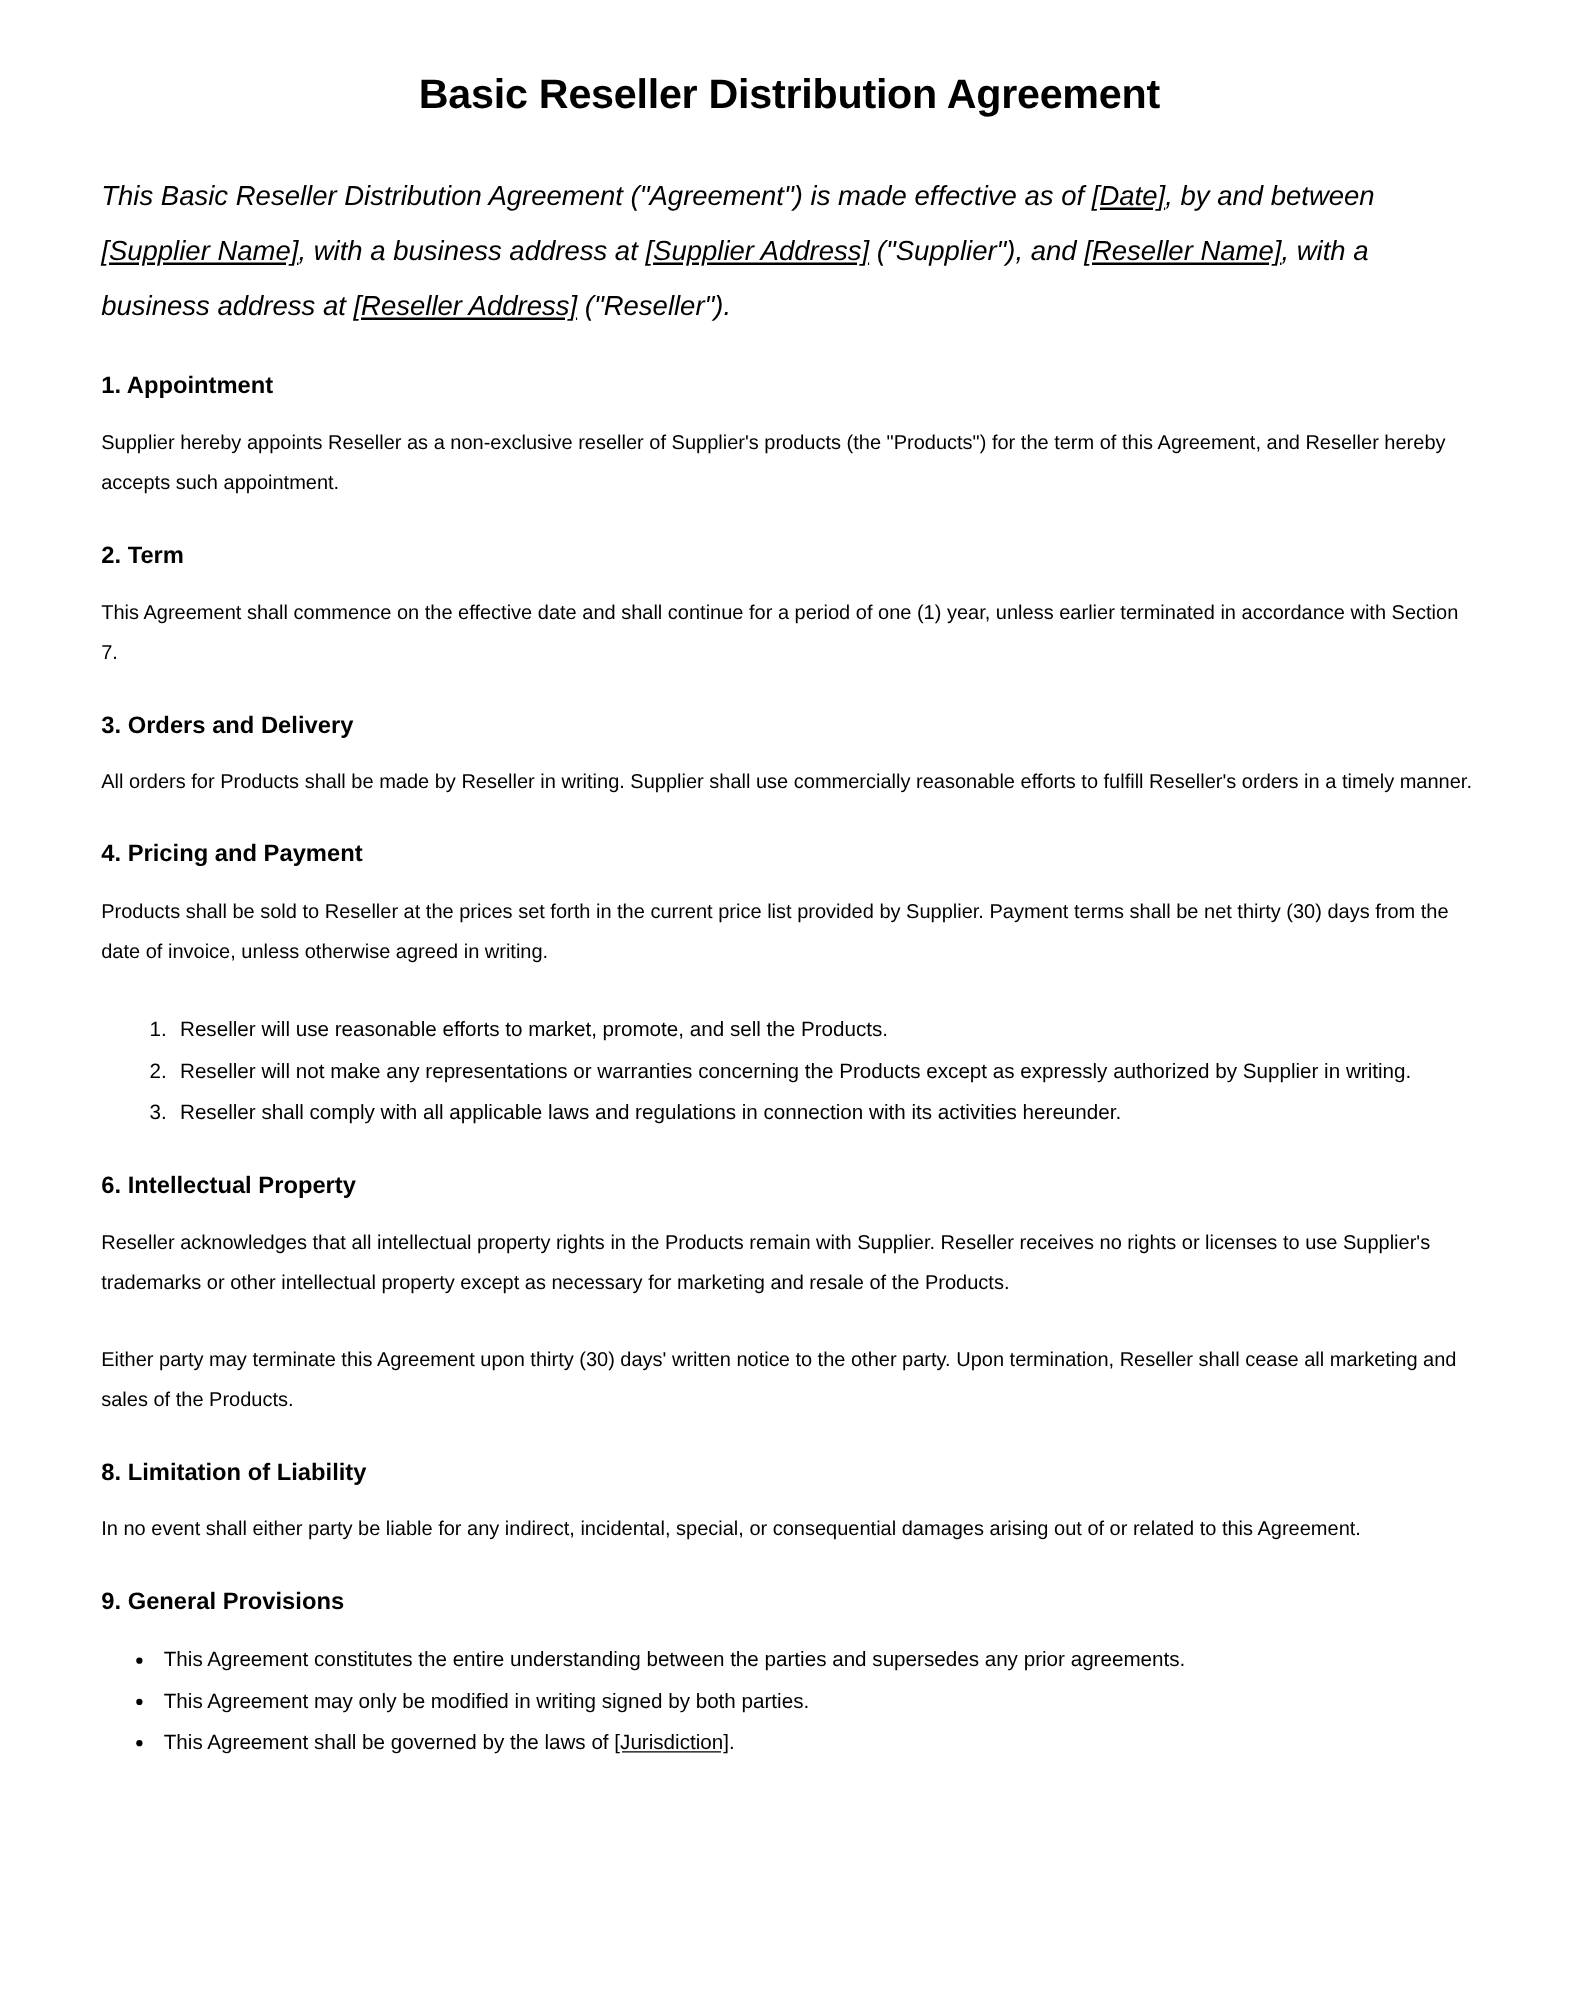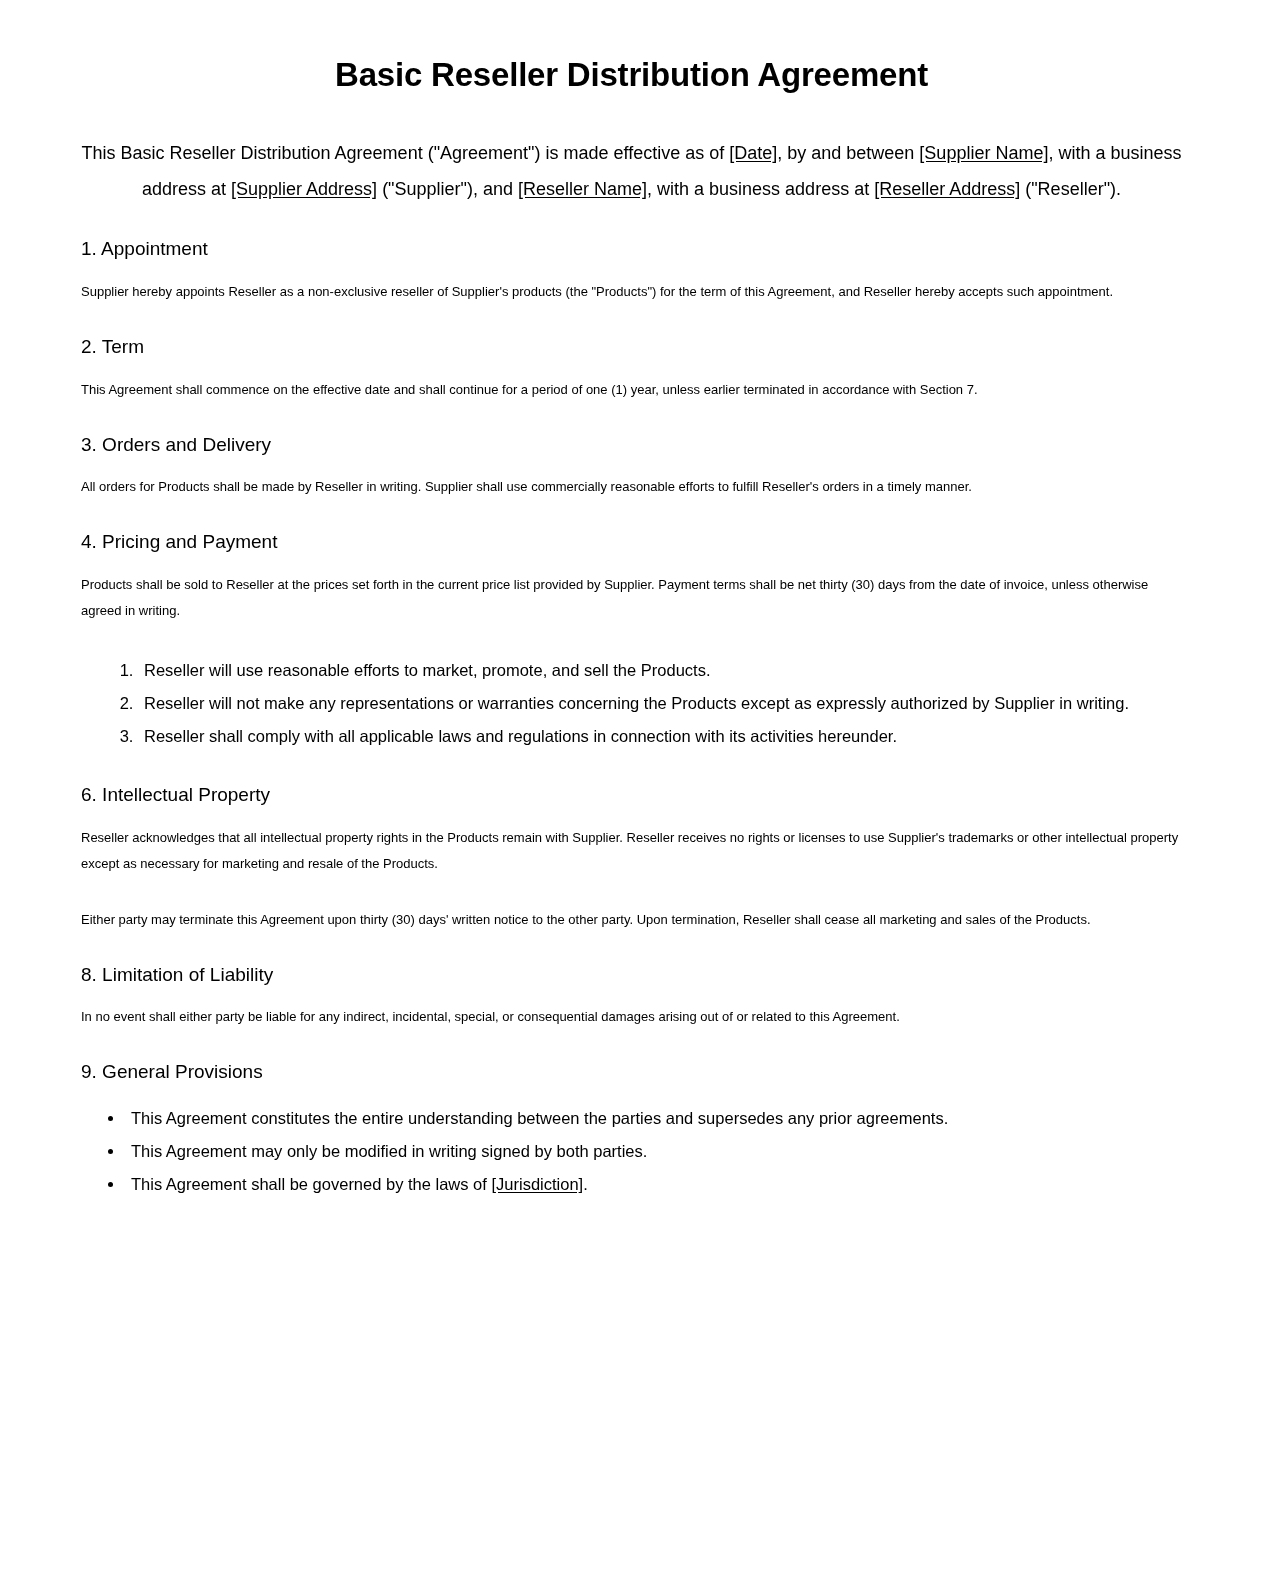--- a/index.html
+++ b/index.html
@@ -24,39 +24,40 @@
   }
   .doc-title {
     font-size: 33px;
     font-weight: bold;
     text-align: center;
     margin: 14px 0 40px 0;
     line-height: 1.25;
     letter-spacing: -0.2px;
   }
   .intro-para {
-    font-size: 18px;
+    font-size: 22px;
     line-height: 2.0;
     margin: 0 0 30px 0;
-    text-align: center;
+    text-align: left;
+    font-style: italic;
   }
   h2.section-heading {
     font-size: 19px;
-    font-weight: normal;
+    font-weight: bold;
     margin: 0 0 17px 0;
     line-height: 1.3;
   }
   .section {
     margin: 0 0 30px 0;
   }
   .section:last-child {
     margin-bottom: 0;
   }
   p.body-para {
-    font-size: 13px;
+    font-size: 16px;
     line-height: 2.0;
     margin: 0;
     text-align: left;
   }
   ol.numbered-list {
     font-size: 16.5px;
     line-height: 2.0;
     margin: 13px;
     padding-left: 44px;
   }

